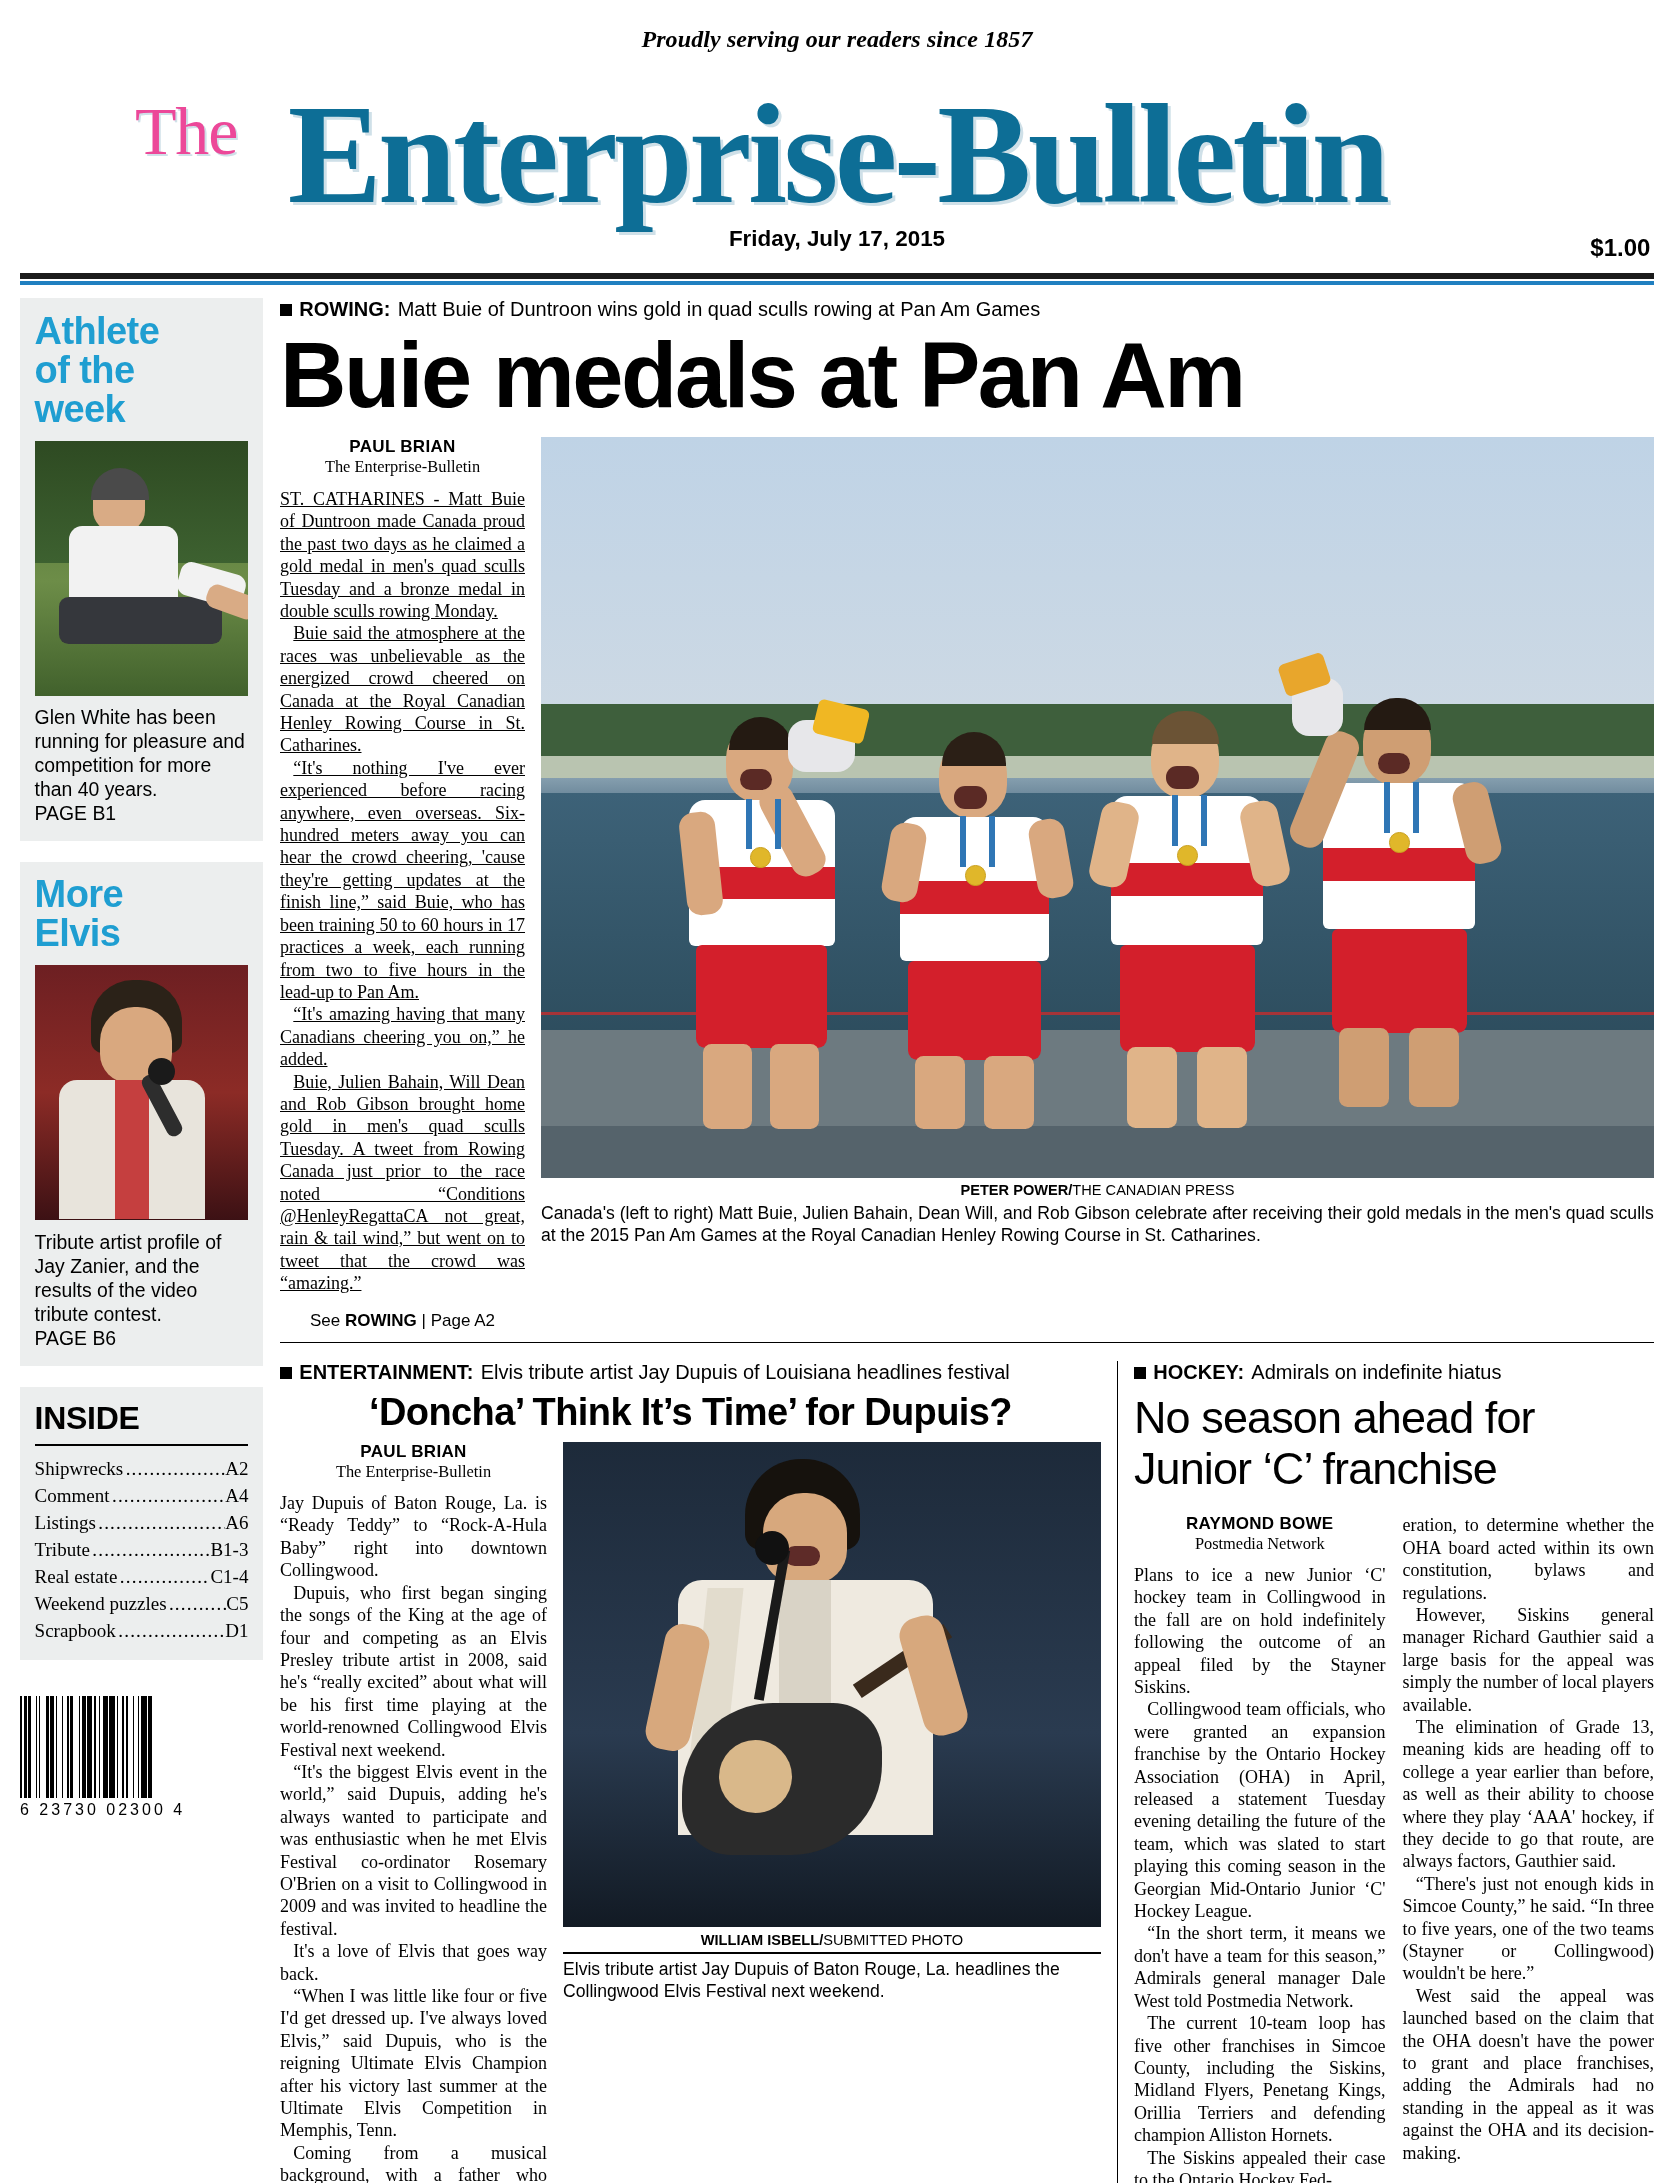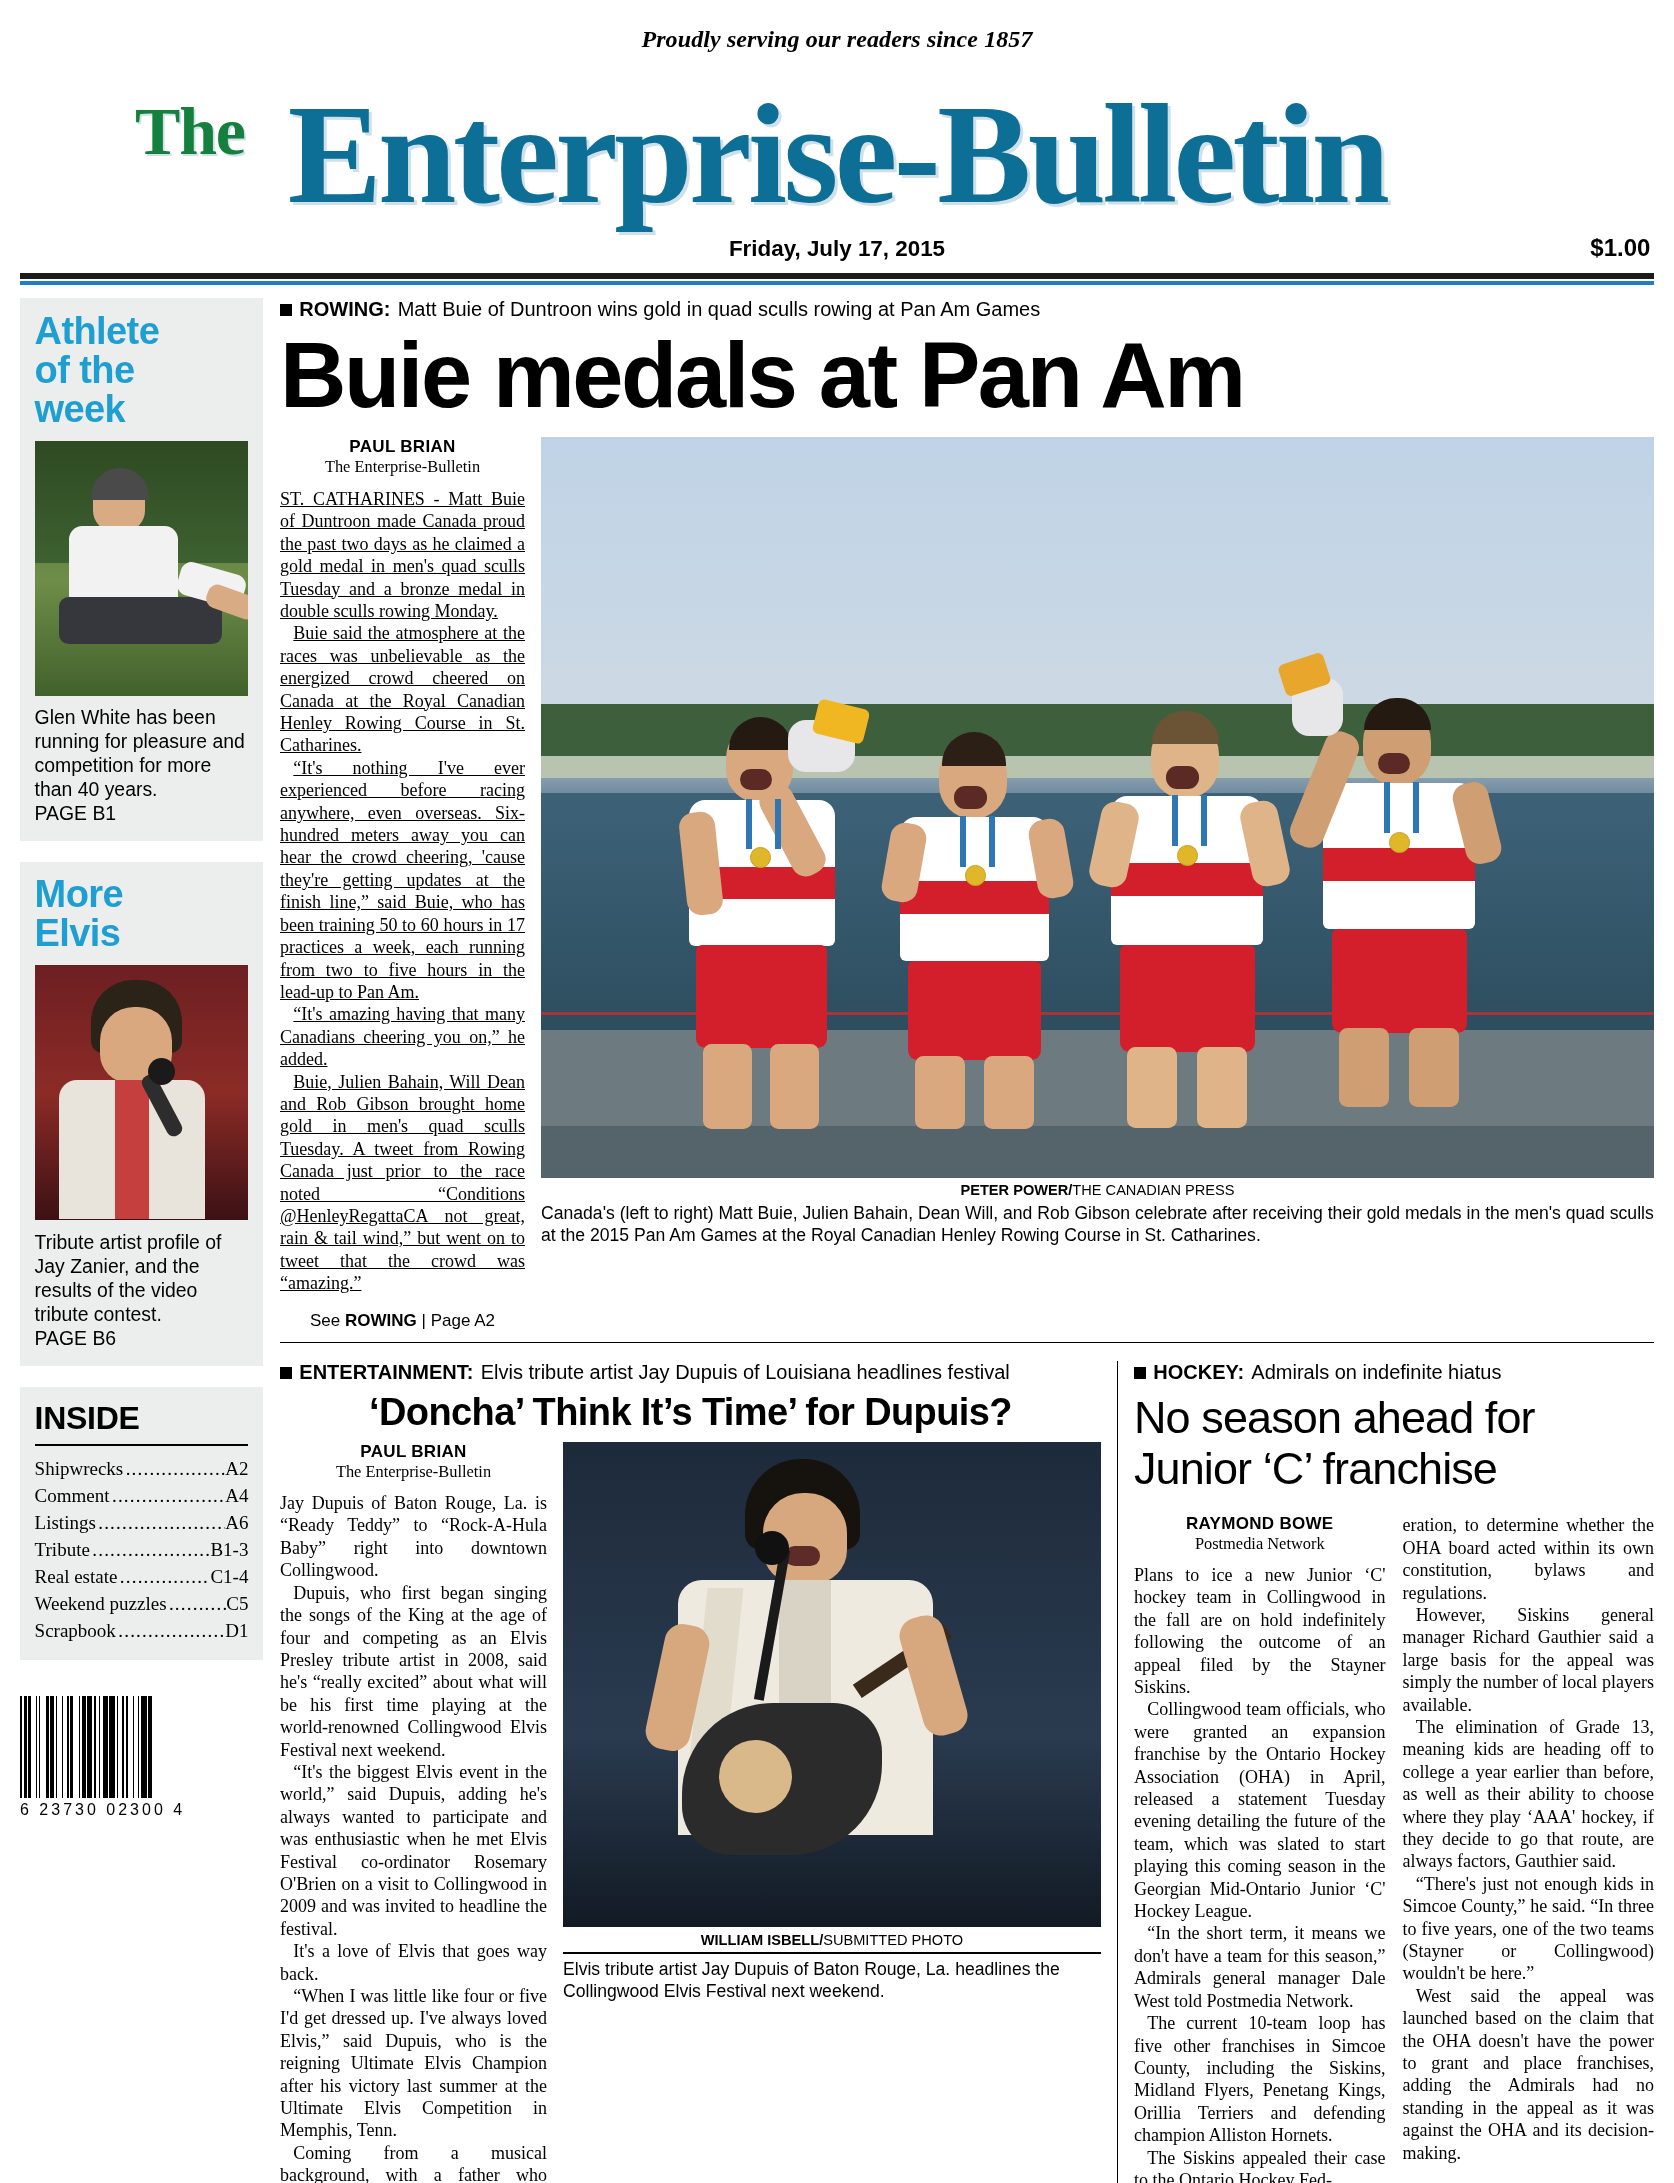--- a/index.html
+++ b/index.html
@@ -22,39 +22,39 @@
     font-weight: bold;
     font-size: 24px;
     letter-spacing: 0.1px;
     padding-top: 25.5px;
   }
   .masthead { position: relative; text-align: center; margin-top: 3.6px; height: 176px; }
   .masthead .the {
     position: absolute;
     left: 115px; top: 36px;
     font-family: "Liberation Serif", serif;
-    font-weight: bold;
+    font-weight: normal;
     font-size: 68px;
-    color: #15803d;
+    color: #ec4899;
     letter-spacing: -1.2px;
     text-shadow: 1.8px 1.8px 0 #cfe0e8;
   }
   .masthead .title {
     font-family: "Liberation Serif", serif;
     font-weight: bold;
     font-size: 141px;
     line-height: 152px;
     color: #0d6e96;
     letter-spacing: -3.6px;
     text-shadow: 3px 3px 0 #cfe0e8;
     white-space: nowrap;
     padding-top: 22px;
   }
   .dateline-row {
-    display: flex; align-items: flex-end; justify-content: center;
+    display: flex; align-items: flex-start; justify-content: center;
     position: relative; margin-top: -6px; height: 36px;
   }
   .dateline {
     font-family: "Liberation Sans", sans-serif;
     font-weight: bold;
     font-size: 22.4px;
   }
   .price {
     position: absolute; right: 3.6px; bottom: 0;
     font-family: "Liberation Sans", sans-serif;

